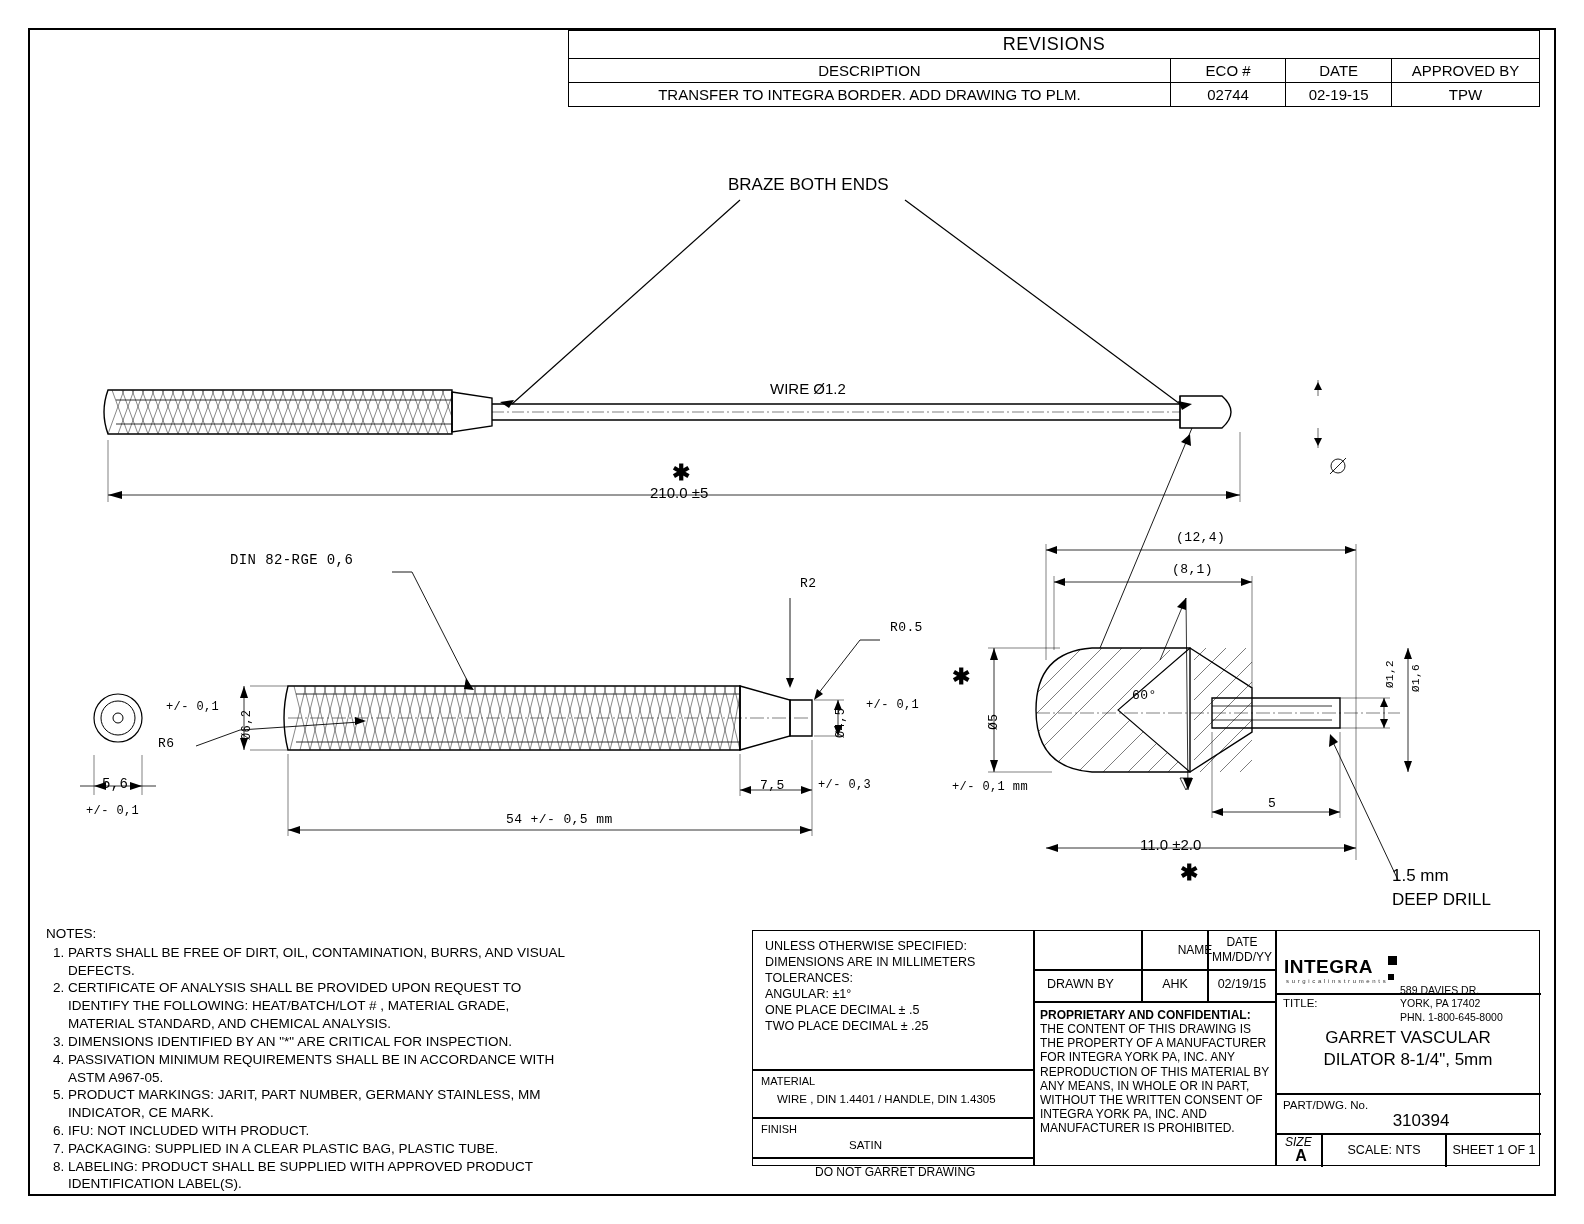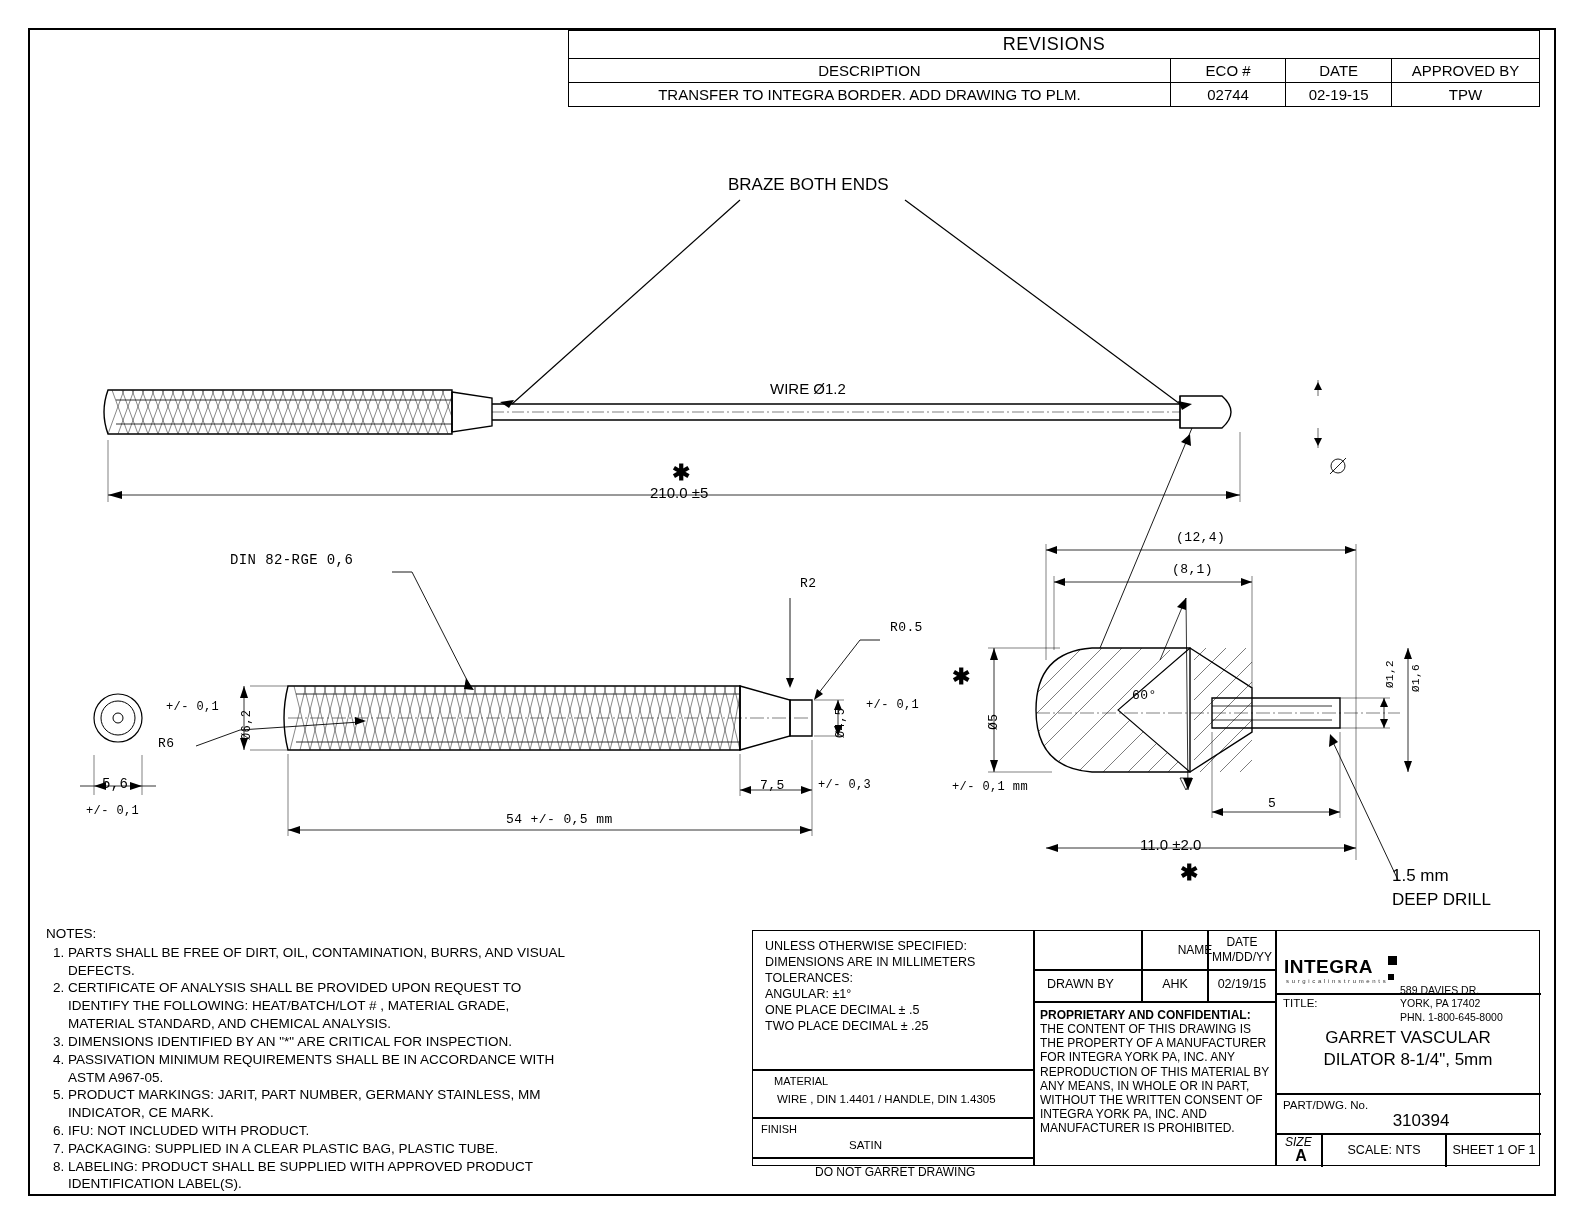--- a/index.html
+++ b/index.html
@@ -391,21 +391,21 @@
   <div class="tb tb-left">
     <div class="cellline" style="left:0; top:138px; width:282px; height:1.5px;"></div>
     <div class="cellline" style="left:0; top:186px; width:282px; height:1.5px;"></div>
     <div class="cellline" style="left:0; top:226px; width:282px; height:1.5px;"></div>
     <div class="tbtxt" style="left:12px; top:8px;">UNLESS OTHERWISE SPECIFIED:</div>
     <div class="tbtxt" style="left:12px; top:24px;">DIMENSIONS ARE IN MILLIMETERS</div>
     <div class="tbtxt" style="left:12px; top:40px;">TOLERANCES:</div>
     <div class="tbtxt" style="left:12px; top:56px;">ANGULAR: ±1°</div>
     <div class="tbtxt" style="left:12px; top:72px;">ONE PLACE DECIMAL ± .5</div>
     <div class="tbtxt" style="left:12px; top:88px;">TWO PLACE DECIMAL ± .25</div>
-    <div class="tbtxt" style="left:8px; top:144px; font-size:11px;margin-left:13px;">MATERIAL</div>
+    <div class="tbtxt" style="left:8px; top:144px; font-size:11px;">MATERIAL</div>
     <div class="tbtxt" style="left:24px; top:162px; font-size:11.5px;">WIRE , DIN 1.4401 / HANDLE, DIN 1.4305</div>
     <div class="tbtxt" style="left:8px; top:192px; font-size:11px;">FINISH</div>
     <div class="tbtxt" style="left:96px; top:208px; font-size:11.5px;">SATIN</div>
     <div class="tbtxt" style="left:62px; top:234px; font-size:12px;">DO NOT GARRET DRAWING</div>
   </div>
 
   <div class="tb tb-mid">
     <div class="cellline" style="left:0; top:38px; width:242px; height:1.5px;"></div>
     <div class="cellline" style="left:0; top:70px; width:242px; height:1.5px;"></div>
     <div class="cellline" style="left:106px; top:0; width:1.5px; height:70px;"></div>

